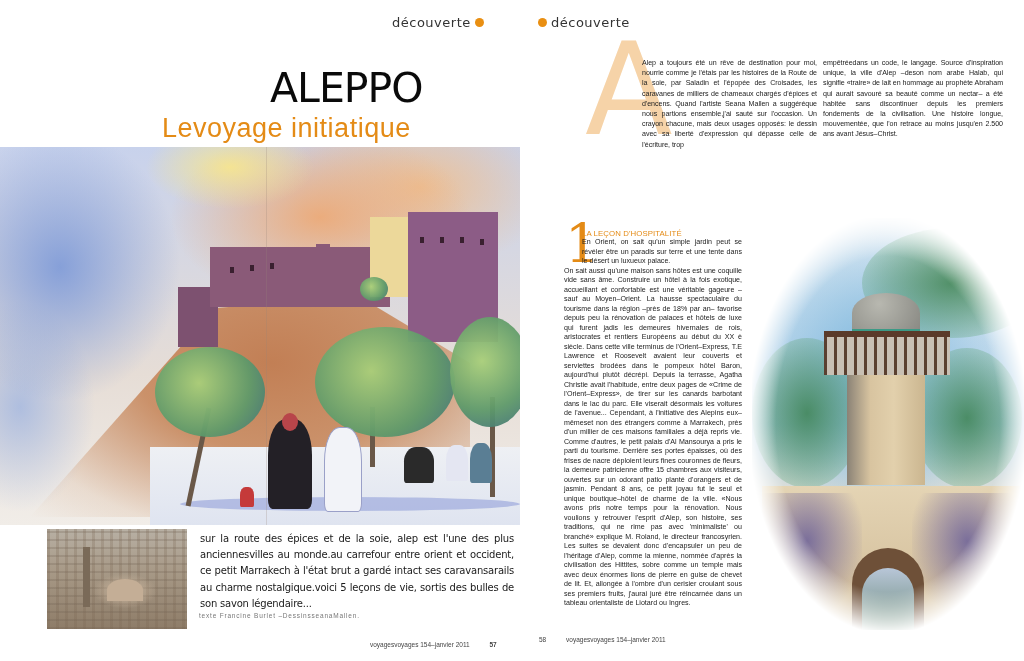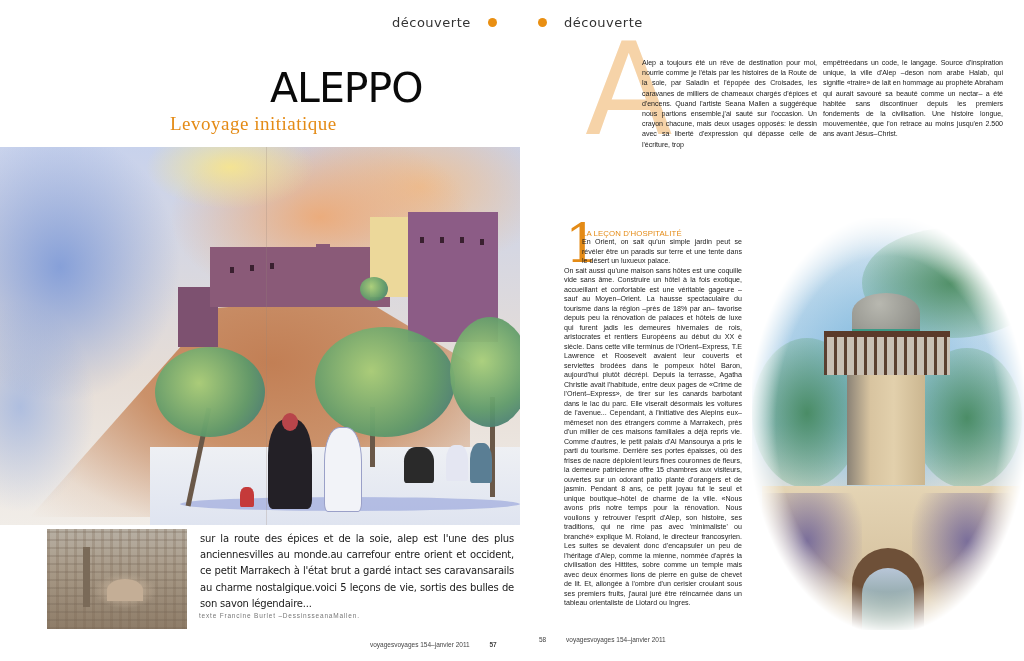--- a/index.html
+++ b/index.html
@@ -2,27 +2,27 @@
 <html><head>
 <meta charset="utf-8">
 <style>
   * { margin: 0; padding: 0; box-sizing: border-box; }
   html, body { width: 1024px; height: 661px; overflow: hidden; background: #ffffff; }
   body { font-family: "Liberation Sans", "DejaVu Sans", sans-serif; color: #1a1a1a; position: relative; }
 
   .spread { position: absolute; left: 0; top: 0; width: 1024px; height: 661px; }
   .page-left { position: absolute; left: 0; top: 0; width: 520px; height: 661px; }
 
-  .rubric { position: absolute; top: 15px; font-family: "DejaVu Sans", sans-serif; font-size: 13px; color: #333; letter-spacing: 0.5px; display: flex; align-items: center; gap: 17px; }
+  .rubric { position: absolute; top: 15px; font-family: "DejaVu Sans", sans-serif; font-size: 13px; color: #333; letter-spacing: 0.5px; display: flex; align-items: center; gap: 4px; }
   .rubric .dot { width: 9px; height: 9px; border-radius: 50%; background: #e98f12; display: inline-block; }
   .rubric-left { left: 392px; }
   .rubric-right { left: 538px; }
 
   .title { position: absolute; left: 270px; top: 60px; font-family: "DejaVu Sans", sans-serif; font-size: 41px; line-height: 56px; color: #0a0a0a; letter-spacing: -1px; font-weight: normal; }
-  .subtitle { position: absolute; left: 170px; top: 113px; font-family: Liberation Serif, serif; font-size: 19px; color: #e48b16; letter-spacing: 0.5px; white-space: nowrap; }
+  .subtitle { position: absolute; left: 162px; top: 113px; font-family: Liberation Sans, sans-serif; font-size: 27px; color: #e48b16; letter-spacing: 0.5px; white-space: nowrap; }
 
   
   .painting { position: absolute; left: 0; top: 147px; width: 520px; height: 378px; overflow: hidden;
     background:
       radial-gradient(ellipse 120px 60px at 230px 20px, rgba(248,230,140,0.9), rgba(248,230,140,0) 70%),
       radial-gradient(ellipse 200px 120px at 320px 70px, rgba(236,170,120,0.95), rgba(236,170,120,0) 75%),
       radial-gradient(ellipse 180px 110px at 420px 40px, rgba(240,190,140,0.9), rgba(240,190,140,0) 75%),
       radial-gradient(ellipse 160px 180px at 60px 120px, rgba(120,150,215,0.85), rgba(120,150,215,0) 75%),
       radial-gradient(ellipse 100px 140px at 20px 260px, rgba(150,175,225,0.7), rgba(150,175,225,0) 75%),
       linear-gradient(180deg, #c8d2ec 0%, #e6ddd6 60%, #f1ede8 100%);

